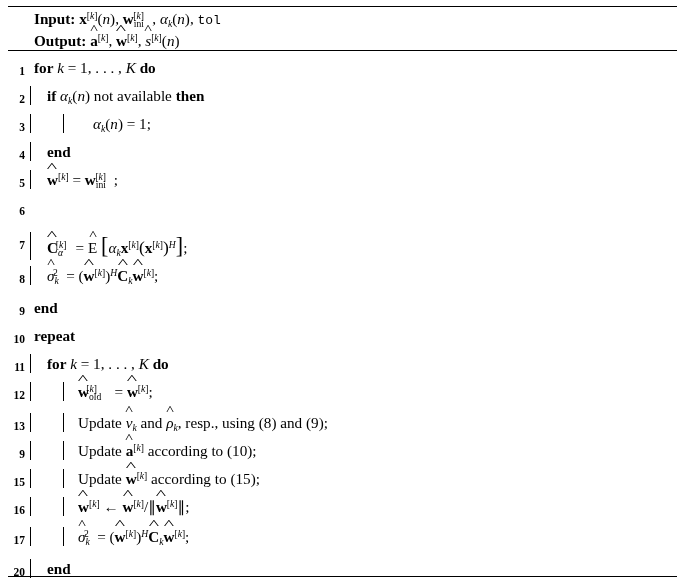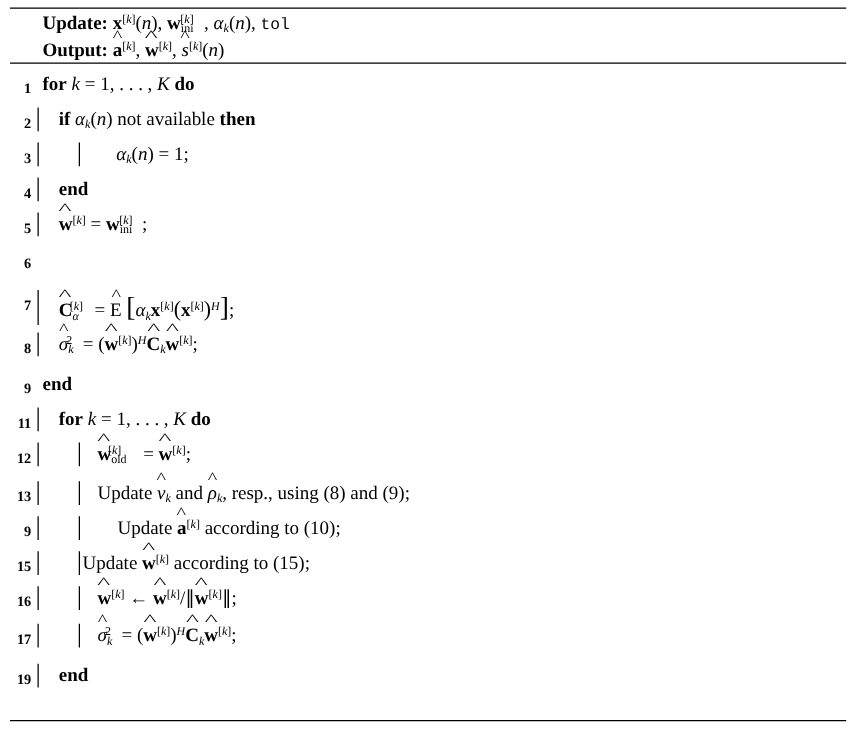--- a/index.html
+++ b/index.html
@@ -111,21 +111,21 @@
 </head>
 <body>
 
 <div class="algo">
 
   <div class="rule top"></div>
   <div class="rule mid"></div>
   <div class="rule bot"></div>
 
   <div class="header-line">
-    <b>Update:</b>
+    <b>Input:</b>
     <span>
       <span class="bold">x</span><sup class="s">[<span class="m">k</span>]</sup>(<span class="m">n</span>),
       <span class="bold">w</span><sub class="s">ini</sub><sup class="s" style="margin-left:-1.1em">[<span class="m">k</span>]</sup><span style="display:inline-block;width:0.55em"></span>,
       <span class="m">α</span><sub class="s"><span class="m">k</span></sub>(<span class="m">n</span>),
       <span class="tt">tol</span>
     </span>
   </div>
 
   <div class="header-line" style="margin-top:-1px">
     <b>Output:</b>
@@ -202,20 +202,26 @@
       </div>
     </div>
 
     <div class="line">
       <div class="num">9</div>
       <div class="body ind0">
         <b class="kw">end</b>
       </div>
     </div>
 
+    <div class="line">
+      <div class="num">10</div>
+      <div class="body ind0">
+        <b class="kw">repeat</b>
+      </div>
+    </div>
 
     <div class="line">
       <div class="num">11</div>
       <div class="body ind1">
         <b class="kw">for</b>
         <span class="m"> k</span> = 1<span class="up">, . . . ,</span> <span class="m">K</span>
         <b class="kw">do</b>
       </div>
     </div>
 
@@ -241,33 +247,33 @@
           <span>(8)</span>
           <span>and</span>
           <span>(9)</span>;
         </span>
       </div>
     </div>
 
     <div class="line">
       <div class="num">9</div>
       <div class="body ind1">
-        <span class="ind2" style="display:inline-block;padding-left:30px;">
+        <span class="ind2" style="display:inline-block;padding-left:14px;">
           <span>Update</span>
           <span class="hat bold">a</span><sup class="s">[<span class="m">k</span>]</sup>
           <span>according to</span>
           <span>(10)</span>;
         </span>
       </div>
     </div>
 
     <div class="line">
       <div class="num">15</div>
       <div class="body ind1">
-        <span class="ind2" style="display:inline-block;padding-left:2px;text-align:center;">
+        <span class="ind2" style="display:inline-block;padding-left:14px;text-align:center;">
           <span>Update</span>
           <span class="hat hatw bold">w</span><sup class="s">[<span class="m">k</span>]</sup>
           <span>according to</span>
           <span>(15)</span>;
         </span>
       </div>
     </div>
 
     <div class="line" style="min-height:28px">
       <div class="num">16</div>
@@ -283,20 +289,20 @@
       <div class="num">17</div>
       <div class="body ind1">
         <span class="ind2" style="display:inline-block;padding-left:14px;">
           <span class="hat m">σ</span><sub class="s"><span class="m">k</span></sub><sup class="s" style="margin-left:-0.6em">2</sup><span style="display:inline-block;width:0.3em"></span> =
           (<span class="hat hatw bold">w</span><sup class="s">[<span class="m">k</span>]</sup>)<sup class="s"><span class="m">H</span></sup><span class="hat hatw bold">C</span><sub class="s"><span class="m">k</span></sub><span class="hat hatw bold">w</span><sup class="s">[<span class="m">k</span>]</sup>;
         </span>
       </div>
     </div>
 
     <div class="line">
-      <div class="num">19</div>
+      <div class="num">20</div>
       <div class="body ind1">
         <b class="kw">end</b>
       </div>
     </div>
 
   </div>
 </div>
 
 </body></html>

